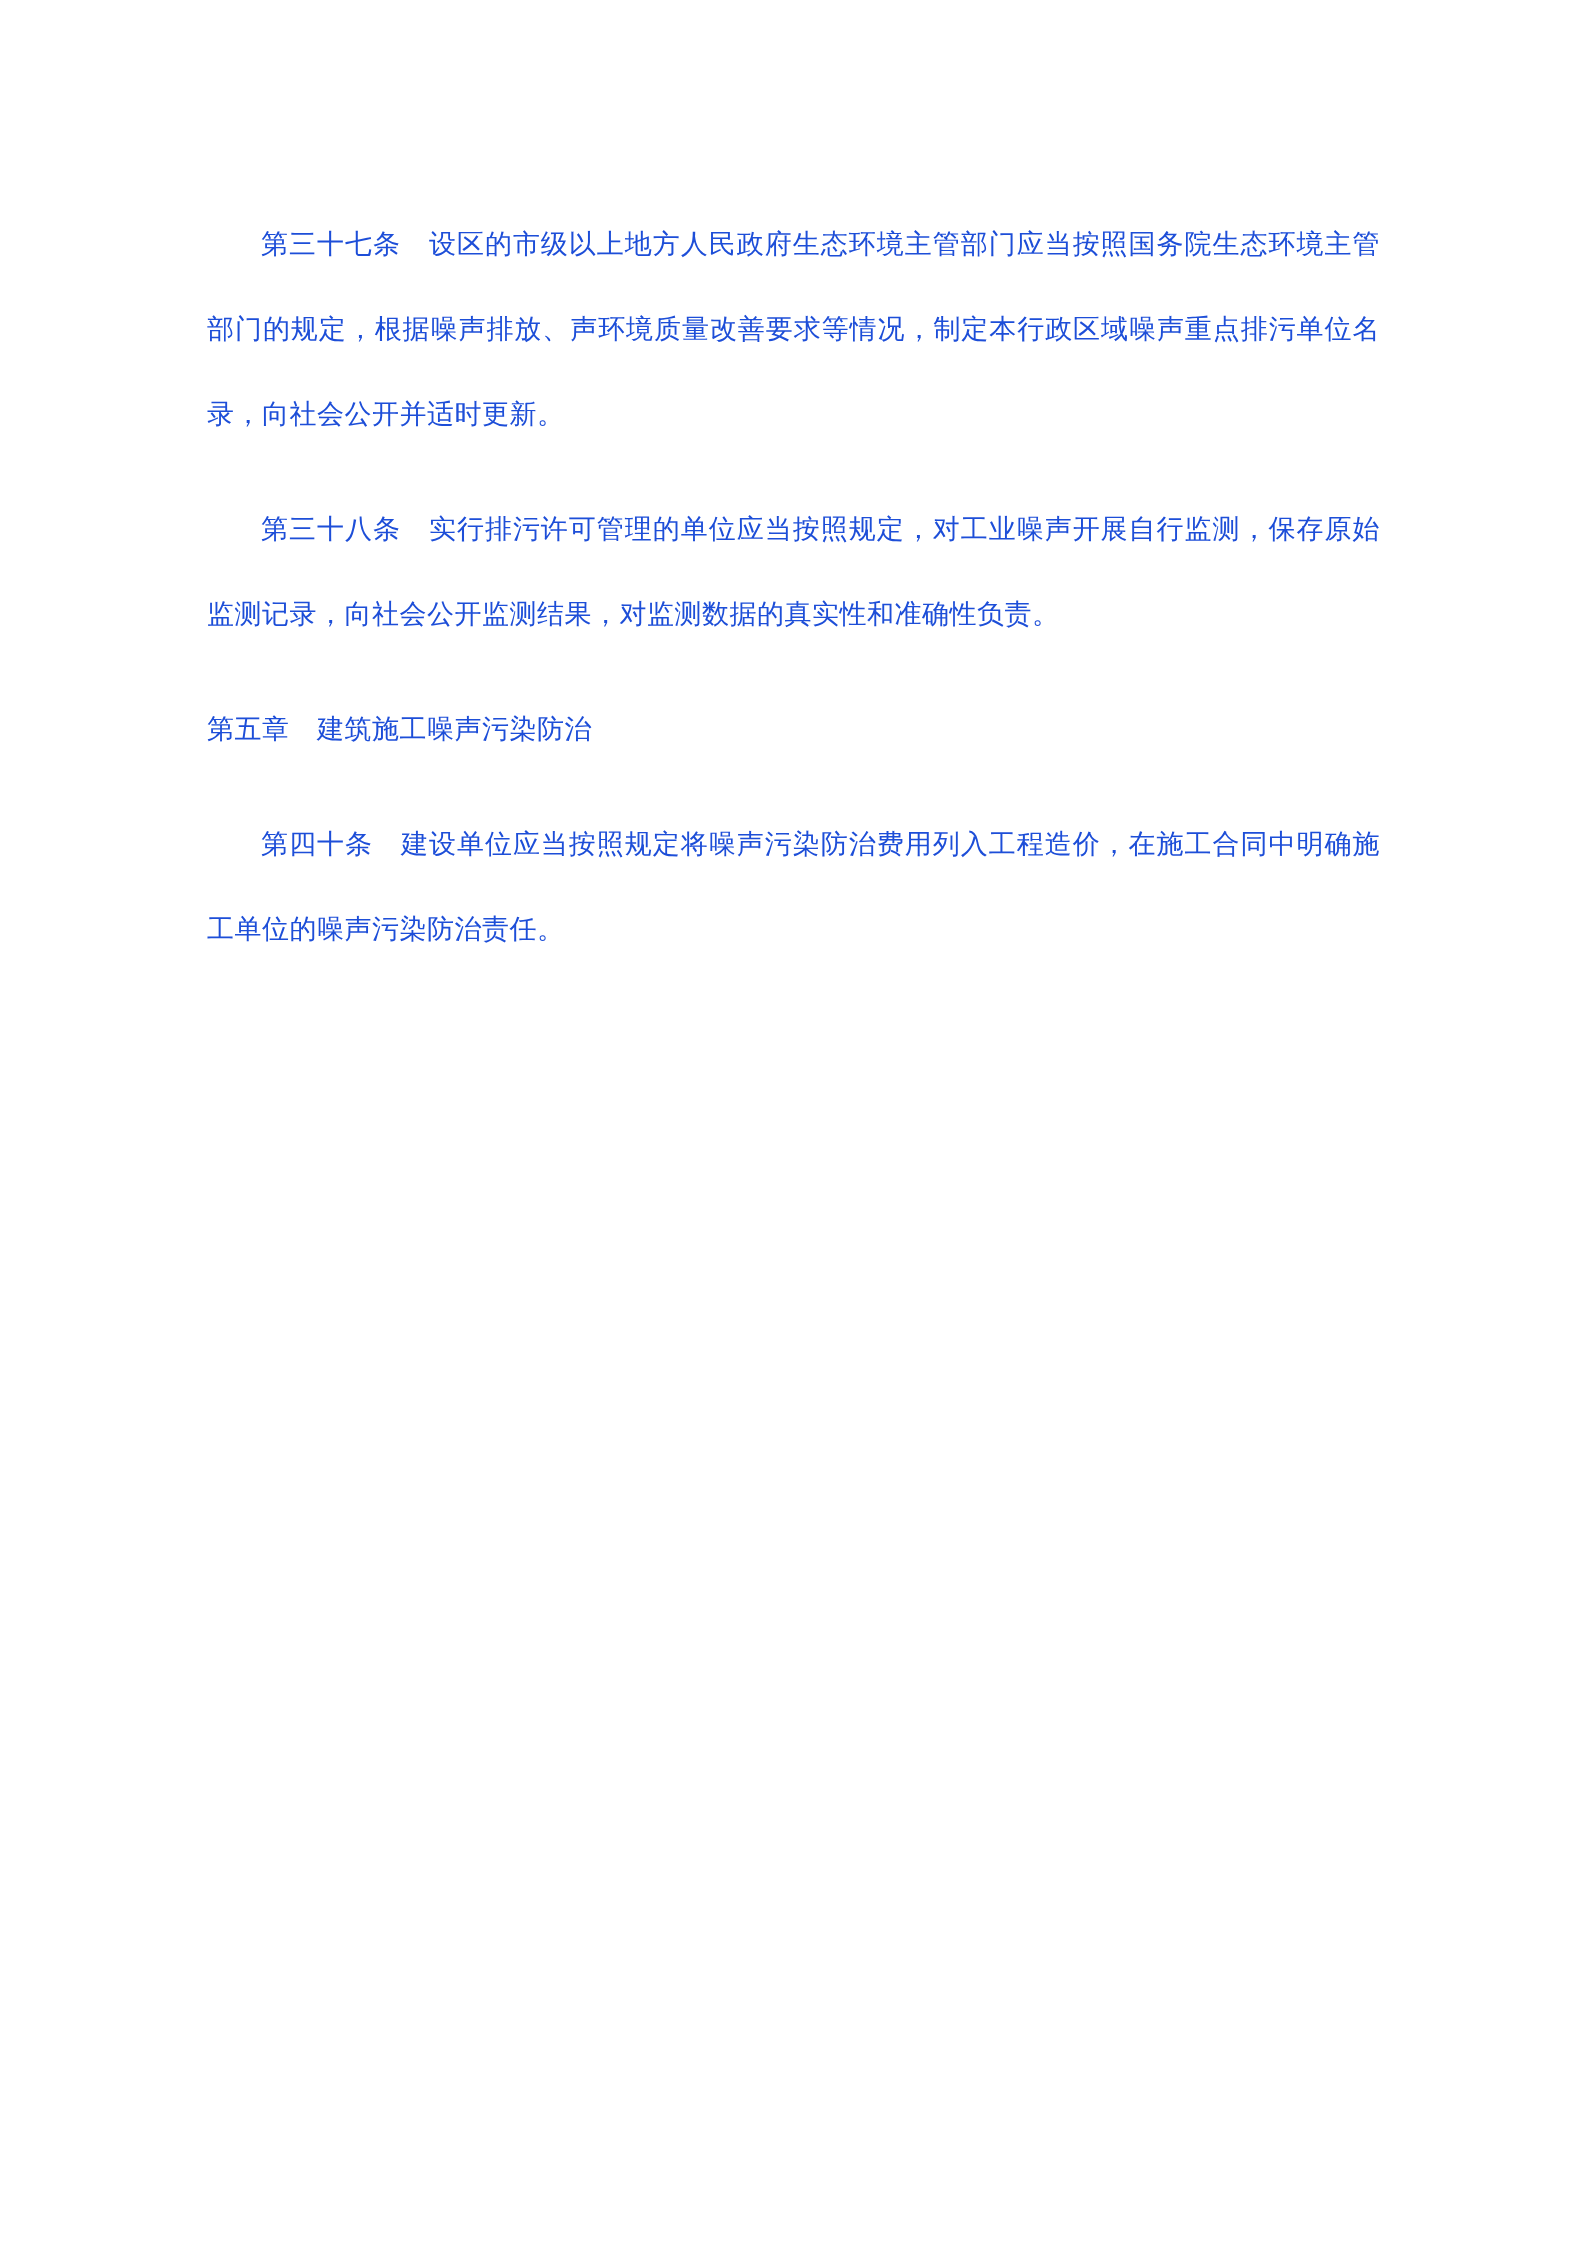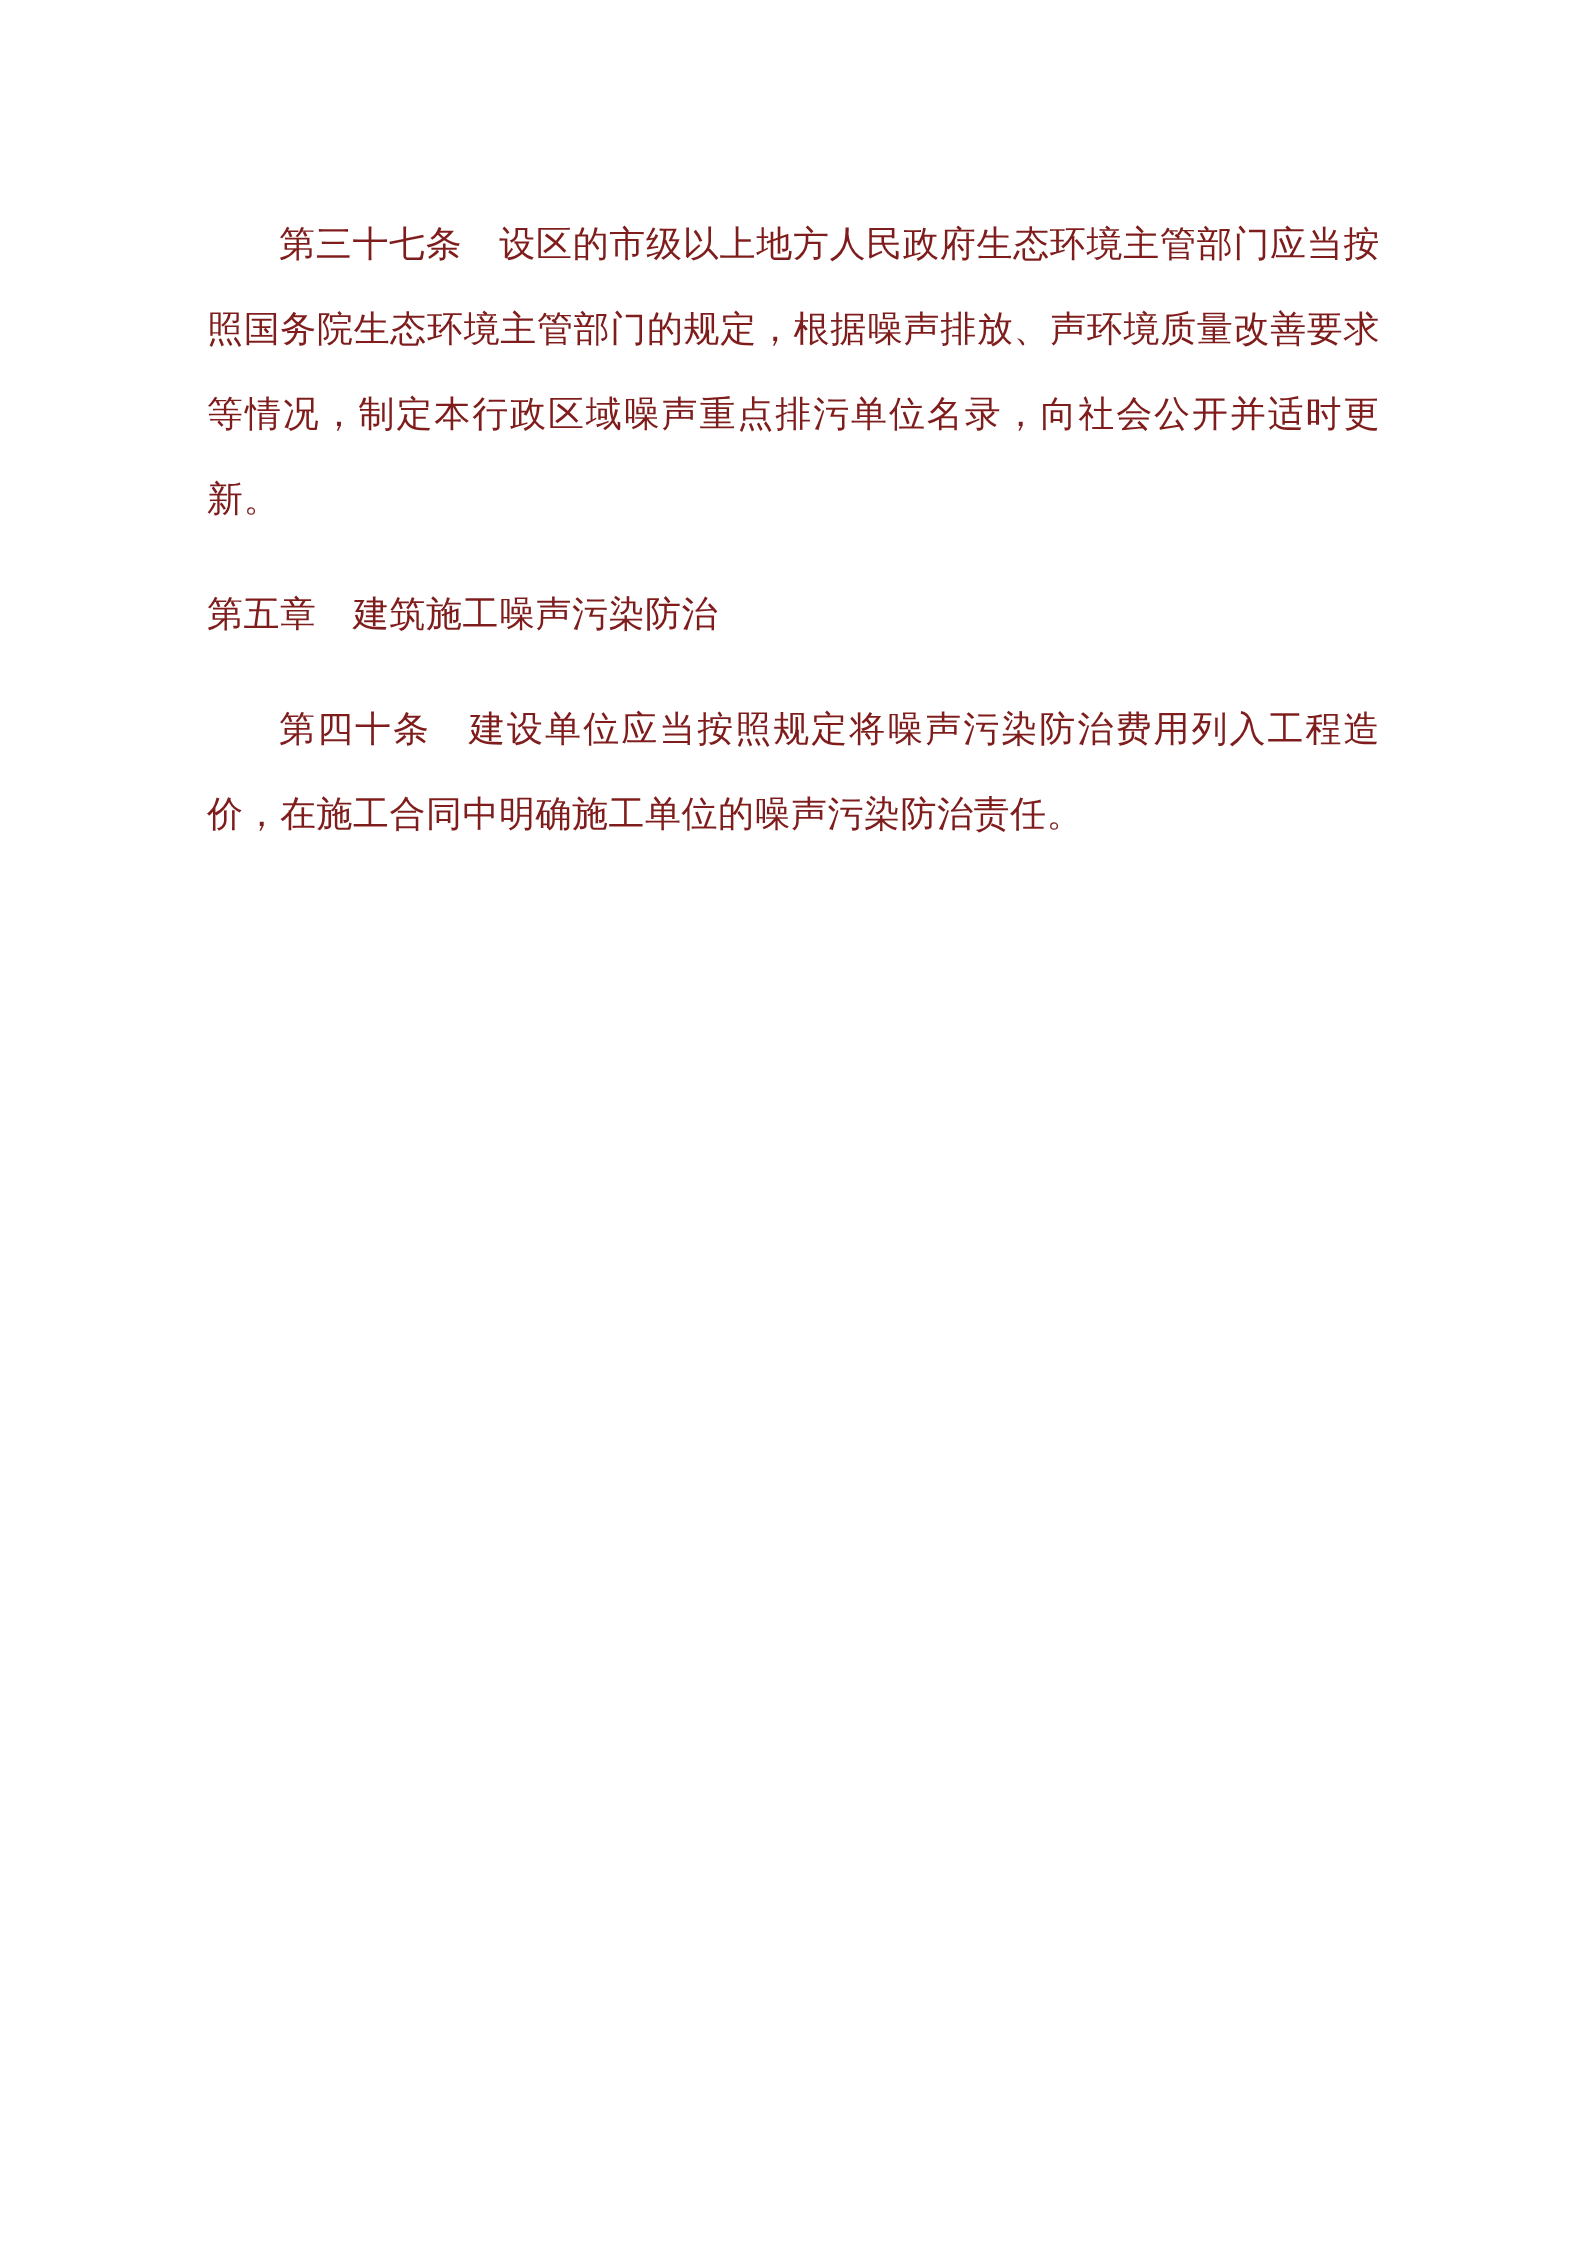--- a/index.html
+++ b/index.html
@@ -13,22 +13,22 @@
     height: 2245px;
     background: #ffffff;
     overflow: hidden;
     font-family: "Liberation Serif", "DejaVu Serif", serif;
   }
   .content {
     position: absolute;
     left: 207px;
     right: 207px;
     top: 202px;
-    color: #7f1d1d;
-    font-size: 36px;
+    color: #1d4ed8;
+    font-size: 27px;
     line-height: 85px;
     text-align: justify;
   }
   .para {
     margin: 0 0 30px 0;
     text-indent: 2em;
     letter-spacing: 0.5px;
   }
   .chapter-heading {
     margin: 0 0 30px 0;
@@ -36,16 +36,17 @@
     text-align: left;
     letter-spacing: 0.5px;
   }
 </style>
 </head>
 <body>
 
 <div class="page">
   <div class="content">
     <p class="para">第三十七条　设区的市级以上地方人民政府生态环境主管部门应当按照国务院生态环境主管部门的规定，根据噪声排放、声环境质量改善要求等情况，制定本行政区域噪声重点排污单位名录，向社会公开并适时更新。</p>
+    <p class="para">第三十八条　实行排污许可管理的单位应当按照规定，对工业噪声开展自行监测，保存原始监测记录，向社会公开监测结果，对监测数据的真实性和准确性负责。</p>
     <p class="chapter-heading">第五章　建筑施工噪声污染防治</p>
     <p class="para">第四十条　建设单位应当按照规定将噪声污染防治费用列入工程造价，在施工合同中明确施工单位的噪声污染防治责任。</p>
   </div>
 </div>
 
 </body></html>

